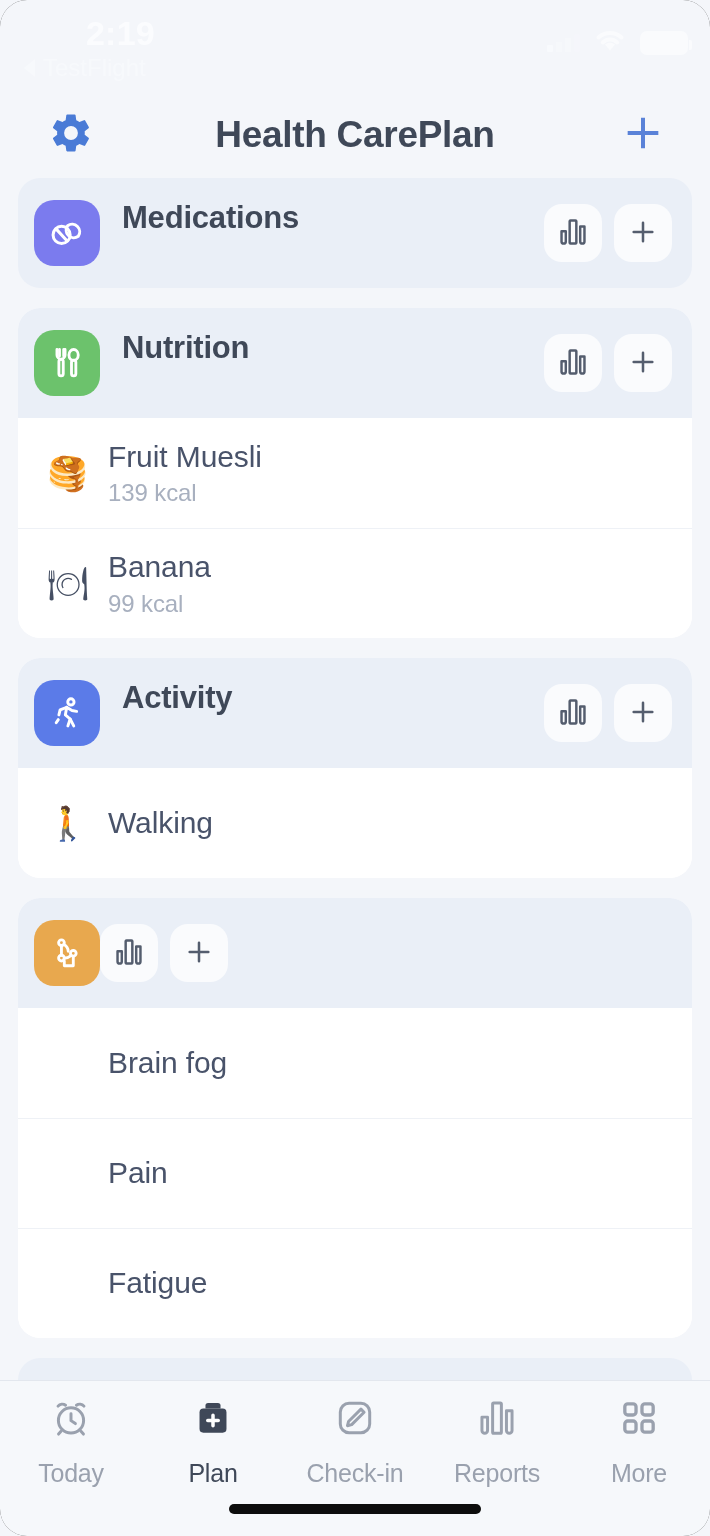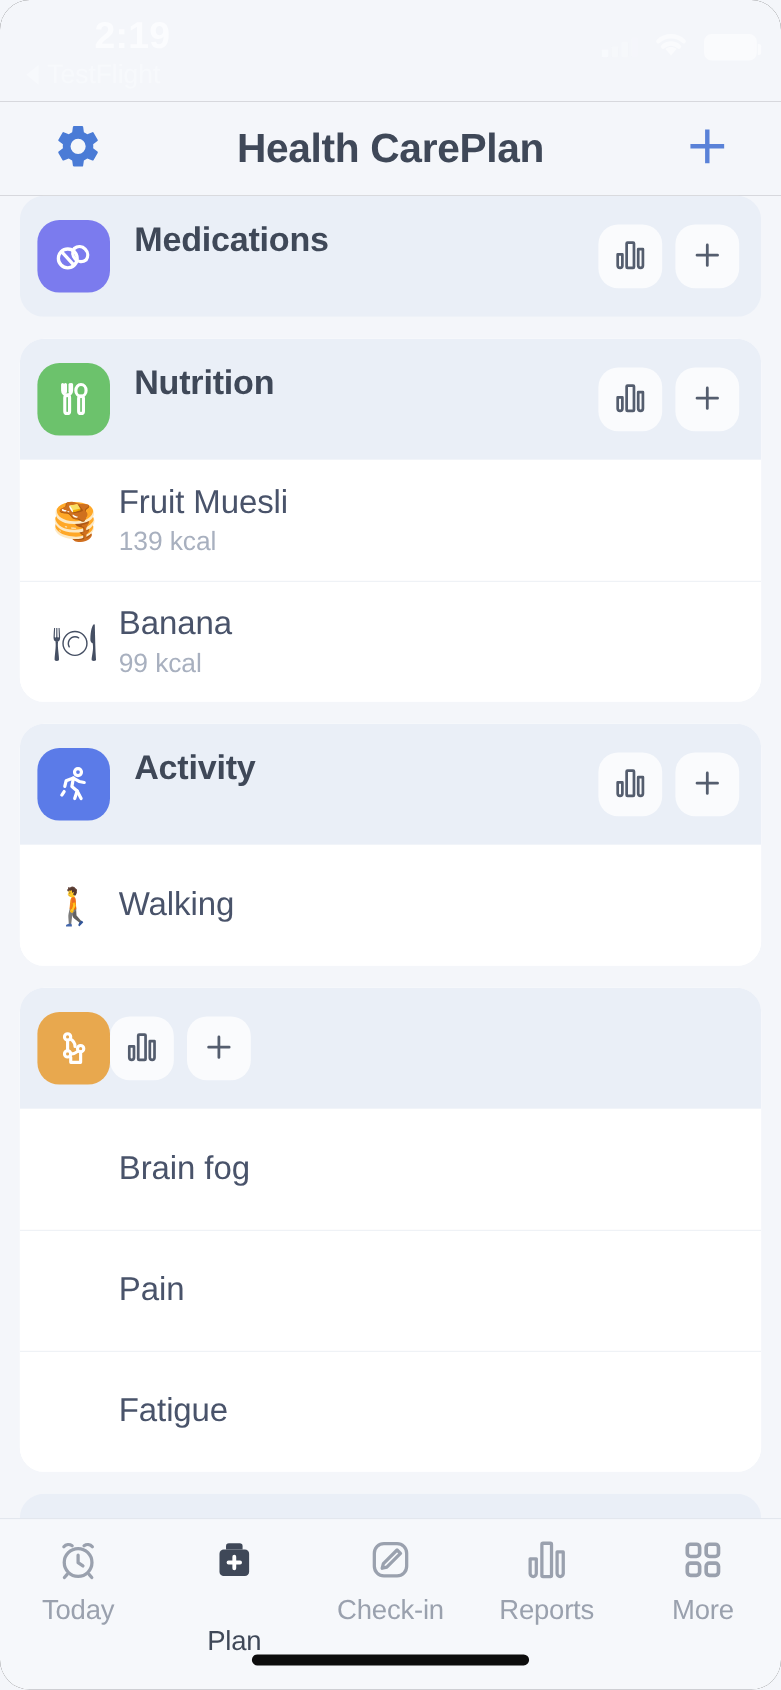--- a/index.html
+++ b/index.html
@@ -229,30 +229,30 @@
     align-items: flex-start;
     padding-top: 14px;
     position: relative;
     z-index: 5;
   }
   .tab {
     flex: 1 1 0;
     display: flex;
     flex-direction: column;
     align-items: center;
-    gap: 9px;
+    gap: 18px;
     cursor: pointer;
   }
   .tab-ico { height: 46px; display:flex; align-items:center; justify-content:center; }
   .tab-label {
     font-size: 25px;
     color: #9aa1ae;
     letter-spacing: -0.2px;
   }
-  .tab.active .tab-label { color: #3f4858; font-weight: 500; margin-top: 28px; }
+  .tab.active .tab-label { color: #3f4858; font-weight: 500; }
 
   .home-ind {
     position: absolute;
     bottom: 22px;
     left: 50%;
     transform: translateX(-50%);
     width: 252px;
     height: 10px;
     border-radius: 6px;
     background: #0d0d0d;

